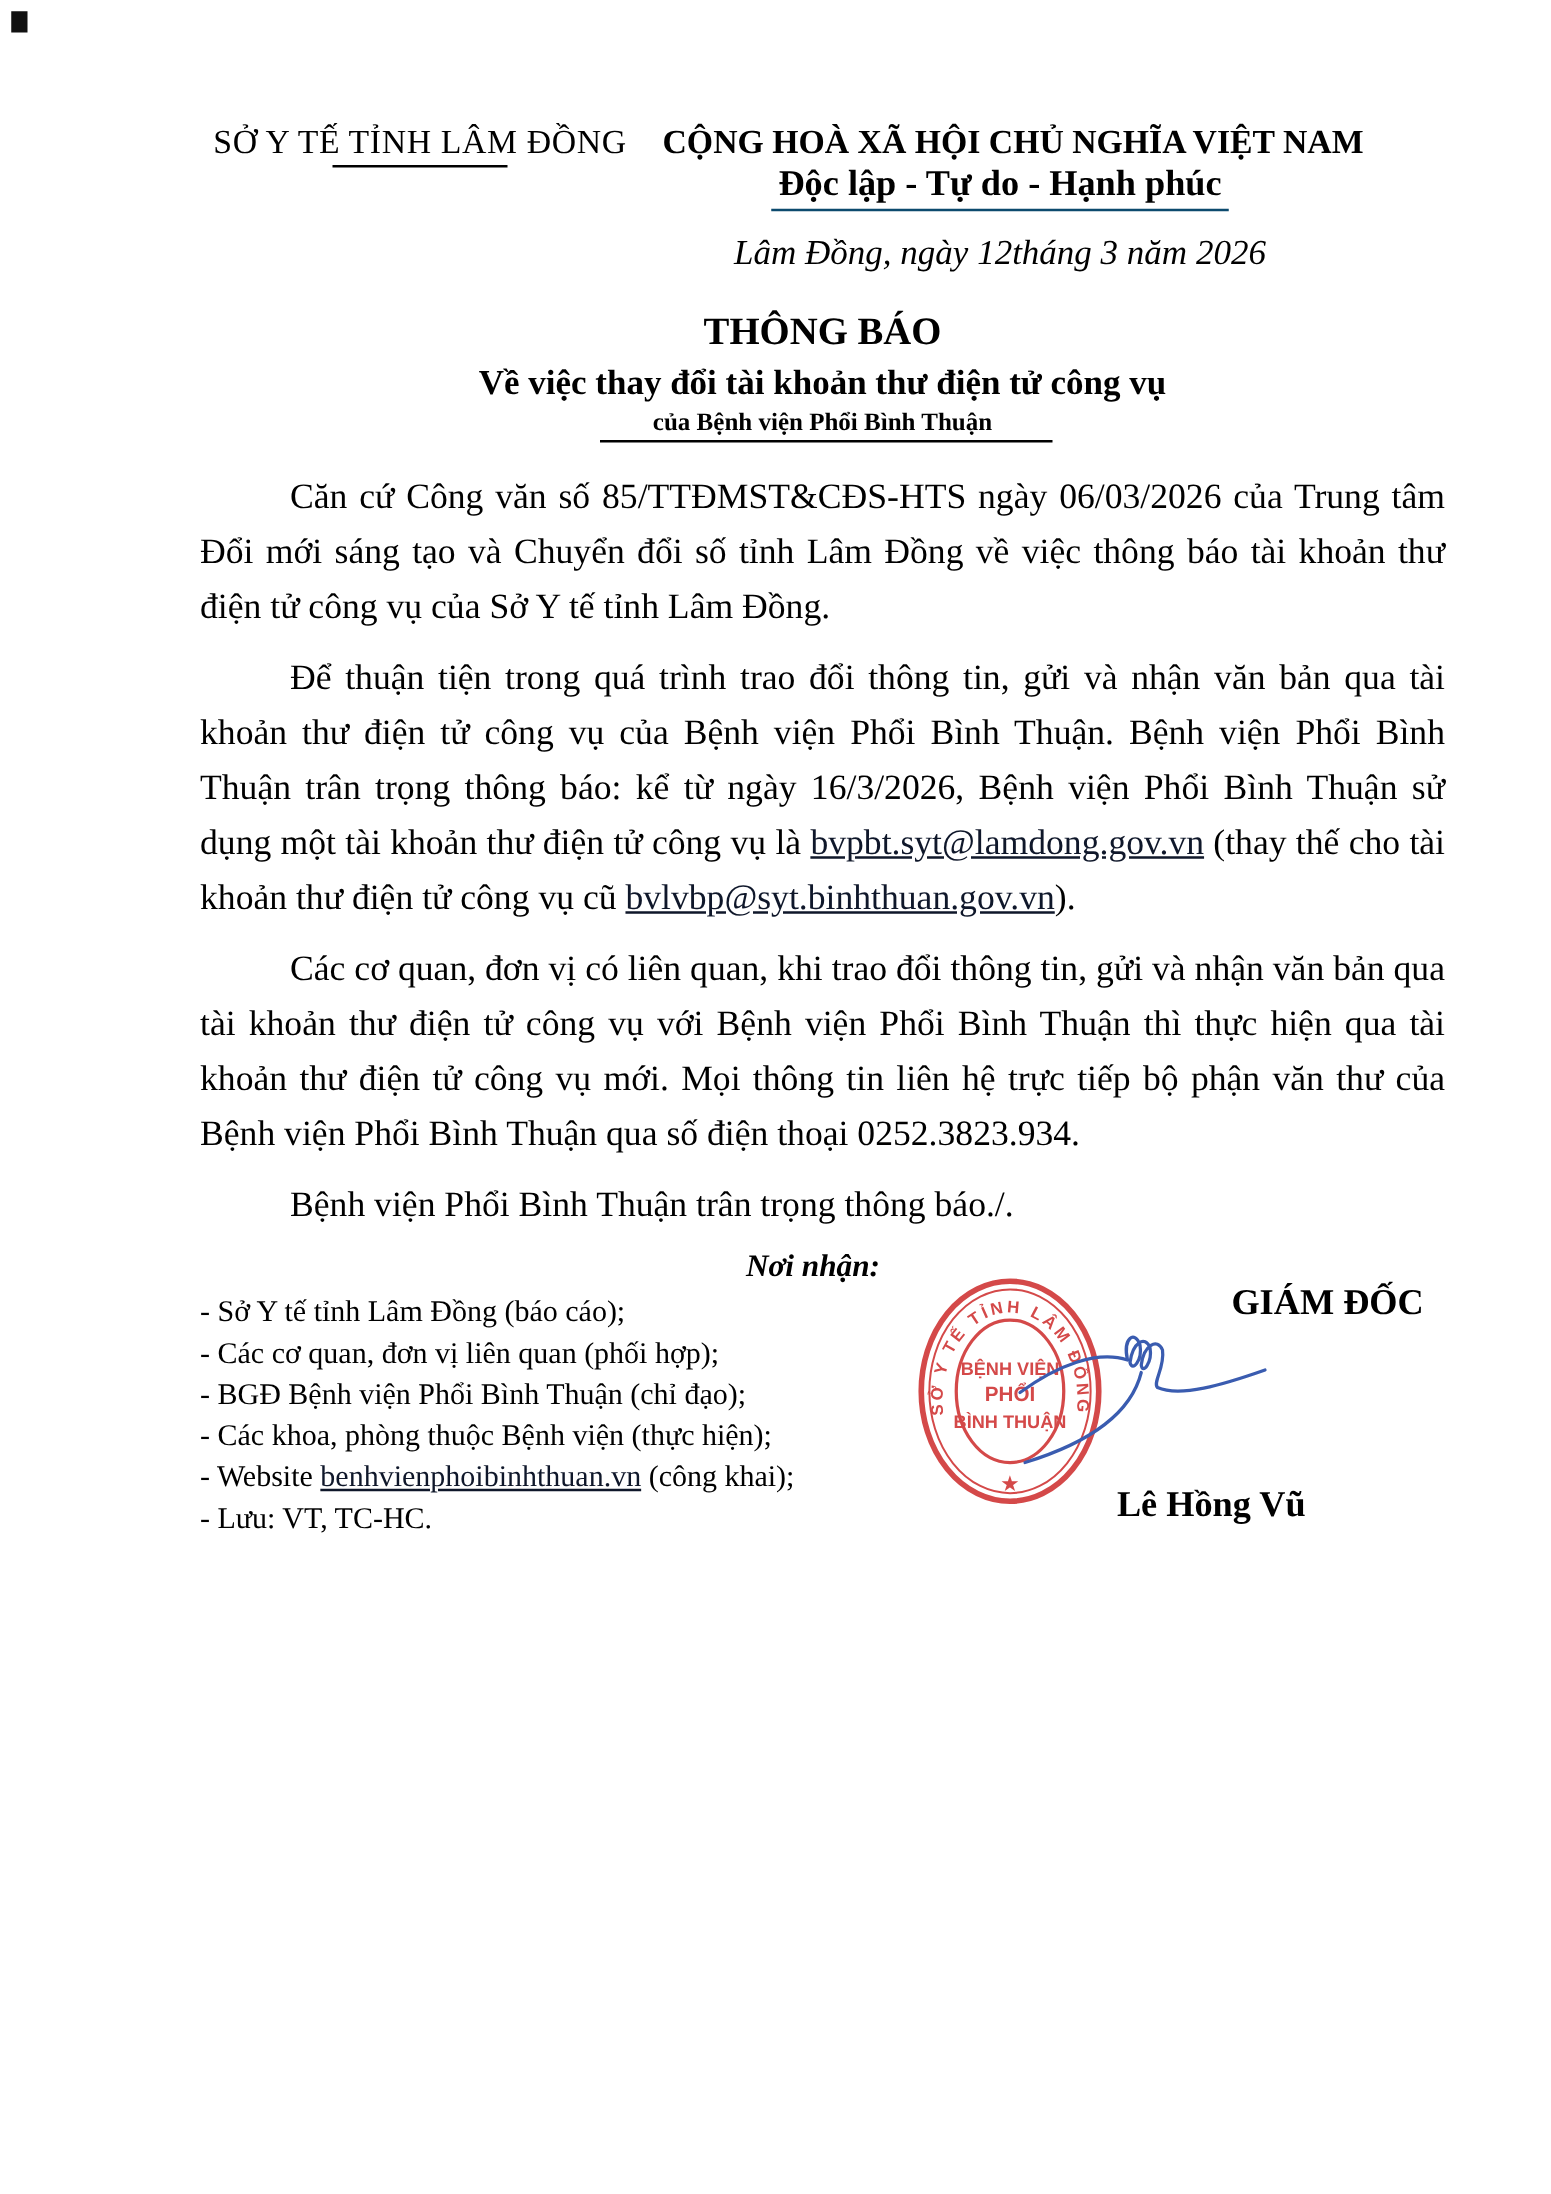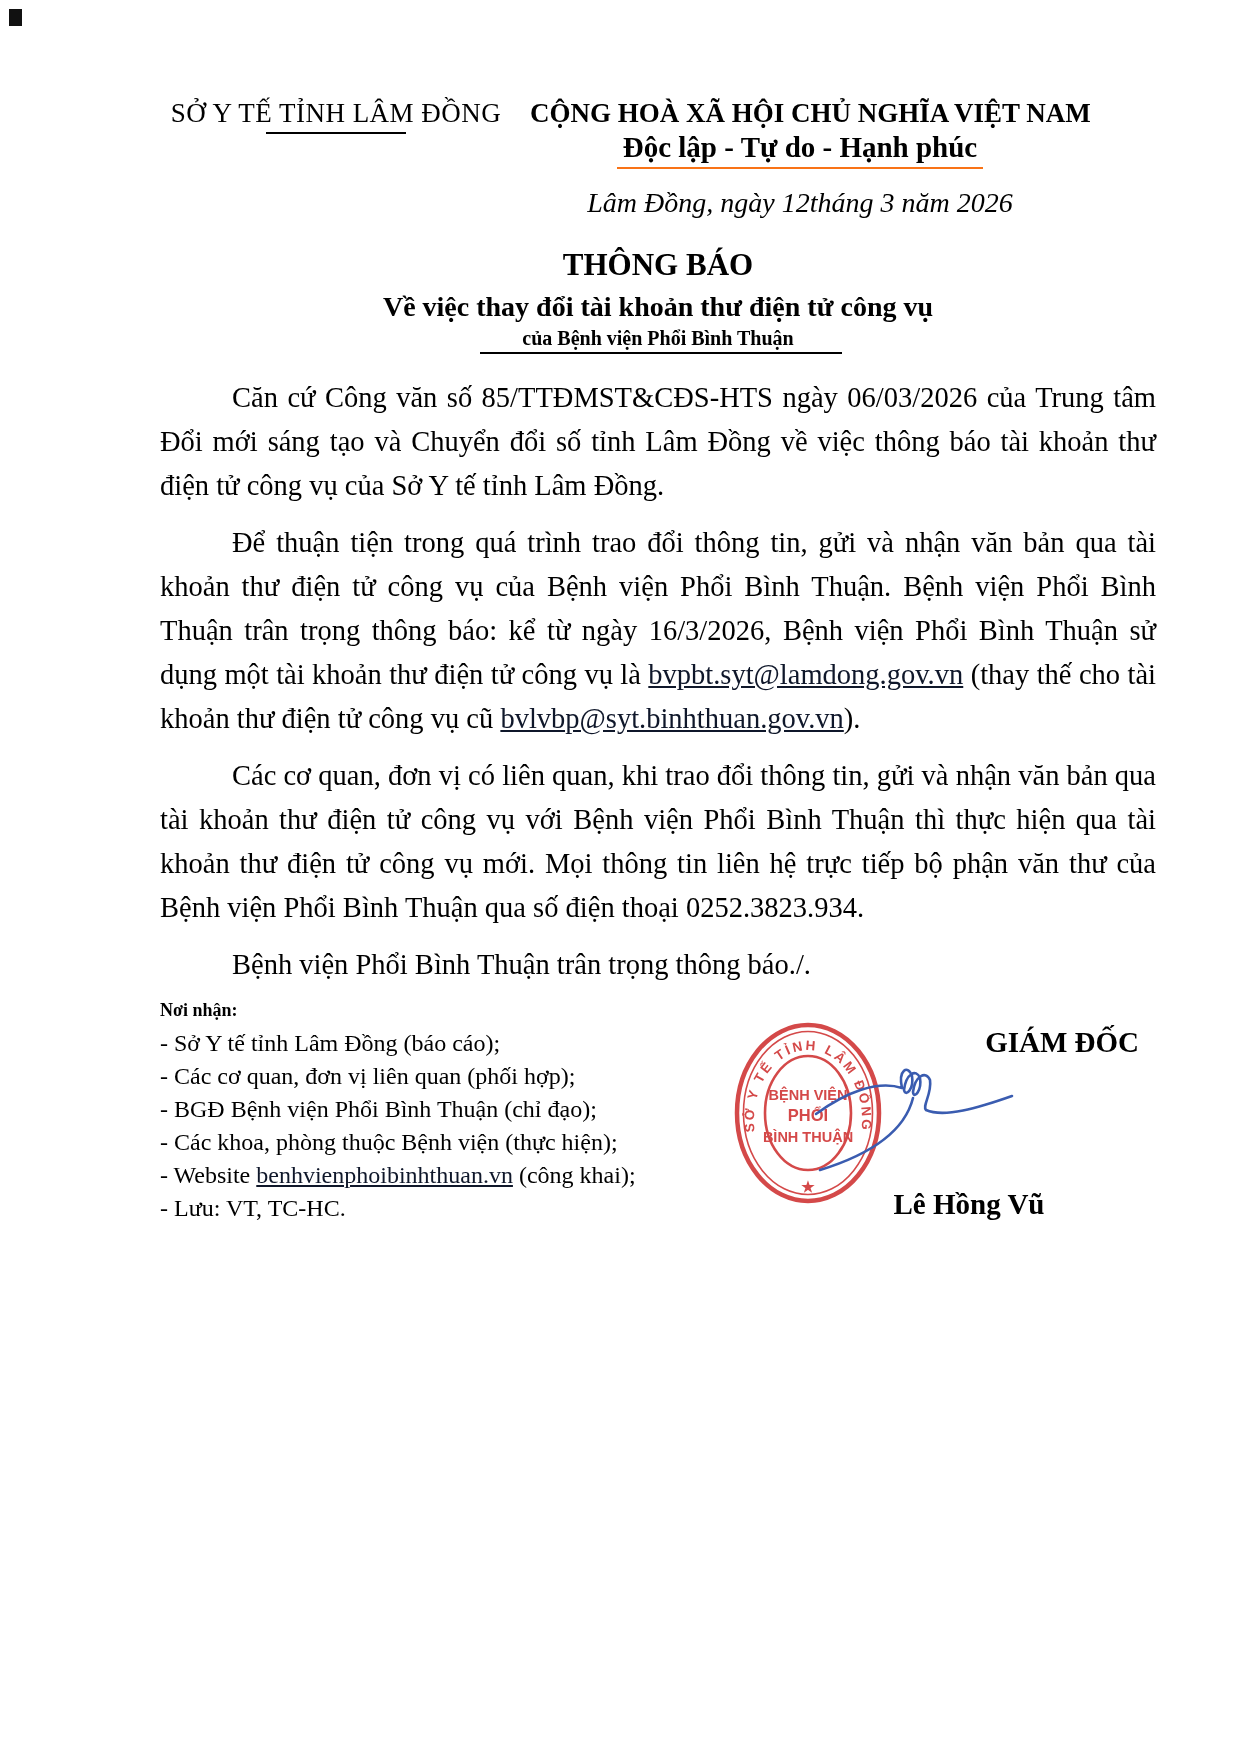--- a/index.html
+++ b/index.html
@@ -43,21 +43,21 @@
   .header-right {
     flex: none;
     width: 540px;
     margin-left: 18px;
     text-align: center;
   }
   .header-right .national-line { font-size: 27px; font-weight: bold; white-space: nowrap; }
   .header-right .motto {
     display: inline-block;
     font-size: 29px; font-weight: bold;
-    border-bottom: 2px solid #f97316;
+    border-bottom: 2px solid #0c4a6e;
     padding: 0 6px 3px;
     margin-top: 2px;
   }
   .header-right .date-line { font-size: 28px; font-style: italic; margin-top: 18px; white-space: nowrap; }
 
   
   .title-block { text-align: center; margin-top: 28px; }
   .title-block .t1 { font-size: 31px; font-weight: bold; text-align: center; }
   .title-block .t2 { font-size: 28px; font-weight: bold; margin-top: 8px; }
   .title-block .t3 { font-size: 20px; font-weight: bold; margin-top: 4px; }
@@ -74,21 +74,21 @@
   }
   a.doc-link, .doc-link {
     color: #0f172a;
     text-decoration: underline;
     cursor: pointer;
   }
 
   
   .footer { display: flex; margin-top: 12px; }
   .recipients { flex: 1 1 auto; }
-  .recipients .rec-label { font-size: 18px; font-weight: bold; margin-bottom: 6px; }
+  .recipients .rec-label { font-size: 25px; font-weight: bold; font-style: italic; margin-bottom: 6px; text-align: right; }
   .recipients .rec-item { font-size: 24px; line-height: 33px; }
 
   .sign-block {
     position: relative;
     flex: none;
     width: 452px;
     height: 250px;
   }
   .sign-title {
     position: absolute;

